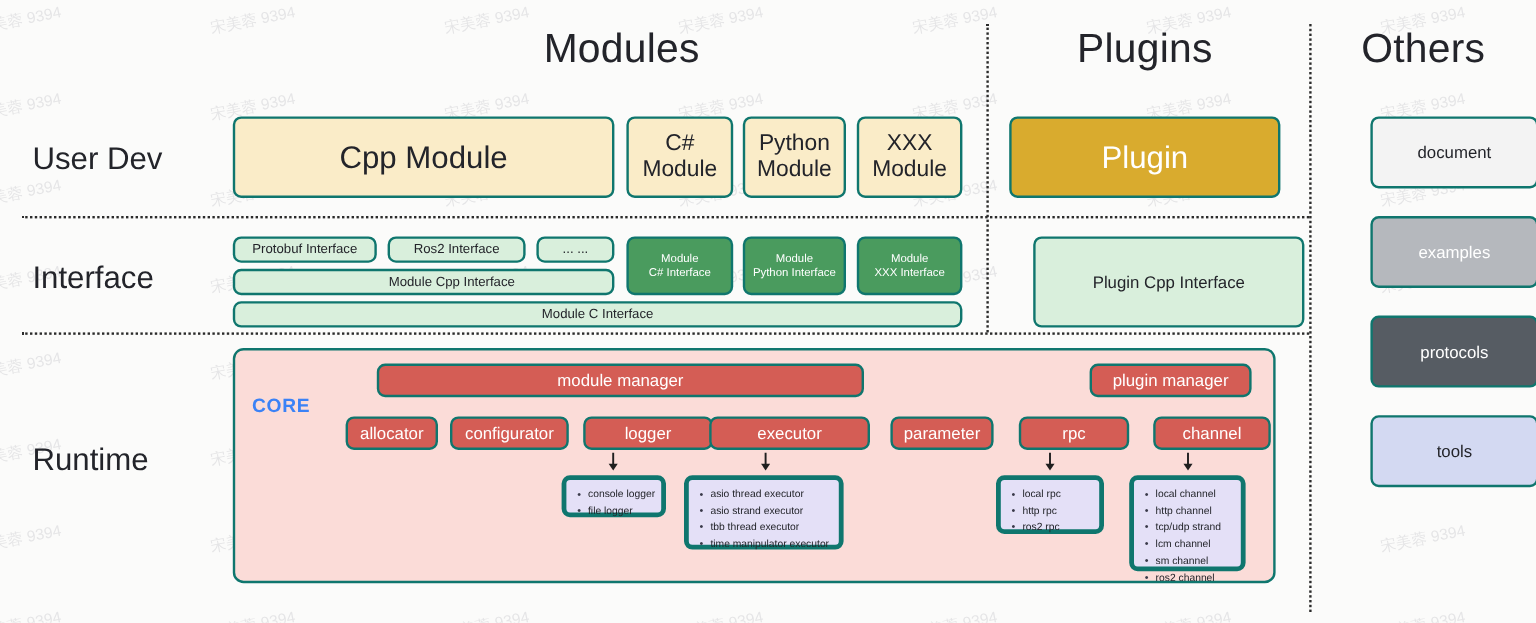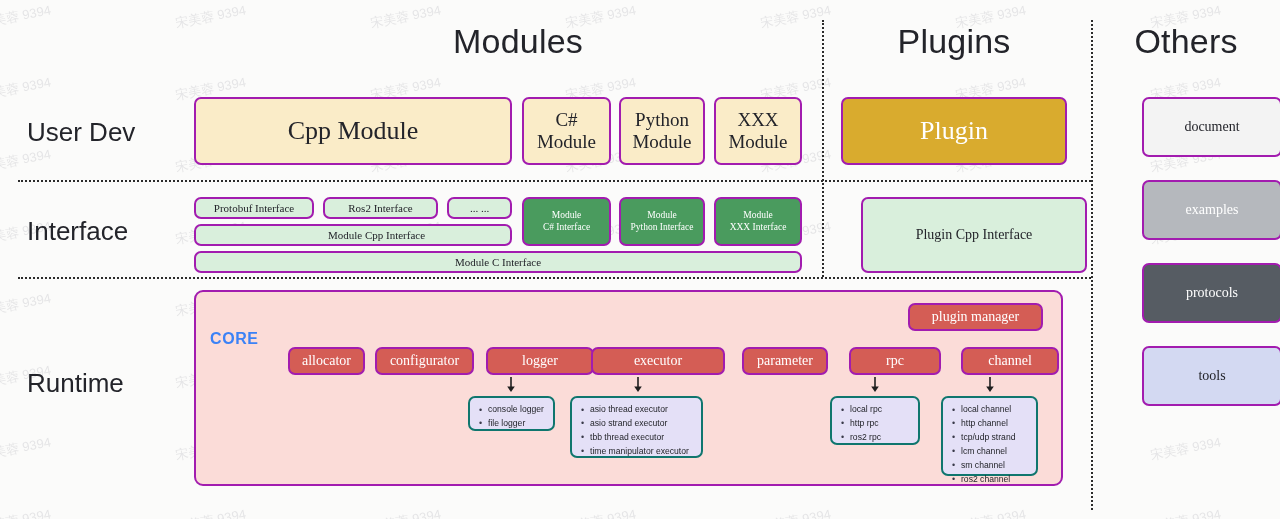--- a/index.html
+++ b/index.html
@@ -33,29 +33,28 @@
     font-size:26px;
     font-weight:400;
     color:#23242a;
     white-space:nowrap;
   }
 
   
   .box{
     position:absolute;
     box-sizing:border-box;
-    border:2px solid #a21caf;
+    border:2px solid #0f766e;
     border-radius:7px;
     display:flex;
     align-items:center;
     justify-content:center;
     text-align:center;
     line-height:1.18;
     white-space:pre-line;
-    font-family:Liberation Serif, serif;
   }
 
   
   .c-cream     {background:#faecc8;color:#23242a;}
   .c-gold      {background:#d9ab2e;color:#ffffff;}
   .c-mint      {background:#d9efdc;color:#23242a;}
   .c-green     {background:#4a9b5e;color:#ffffff;}
   .c-red       {background:#d45d55;color:#ffffff;}
   .c-corebg    {background:#fbdcd8;}
   .c-white     {background:#f3f3f3;color:#23242a;}
@@ -77,21 +76,21 @@
     font-size:16px;
     font-weight:bold;
     letter-spacing:.6px;
     color:#3b82f6;
   }
 
   
   .listbox{
     position:absolute;
     box-sizing:border-box;
-    border:2px solid #0f766e;
+    border:4px solid #0f766e;
     border-radius:7px;
     background:#e4e0f7;
     padding:5px 6px 5px 5px;
   }
   .listbox ul{margin:0;padding:0 0 0 13px;list-style:none;}
   .listbox li{
     font-size:8.6px;
     line-height:1.62;
     color:#23242a;
     position:relative;
@@ -223,20 +222,21 @@
   <div class="box c-green t-xs" style="left:619px;top:197px;width:86px;height:49px;">Module
 Python Interface</div>
   <div class="box c-green t-xs" style="left:714px;top:197px;width:88px;height:49px;">Module
 XXX Interface</div>
 
   <div class="box c-mint t-md" style="left:841px;top:197px;width:226px;height:76px;">Plugin Cpp Interface</div>
 
   <div class="box c-corebg" style="left:194px;top:290px;width:869px;height:196px;border-radius:9px;"></div>
   <div class="corelabel" style="left:210px;top:330px;">CORE</div>
 
+  <div class="box c-red t-md" style="left:294px;top:303px;width:406px;height:28px;">module manager</div>
   <div class="box c-red t-md" style="left:888px;top:303px;width:135px;height:28px;">plugin manager</div>
 
   <div class="box c-red t-md" style="left:268px;top:347px;width:77px;height:28px;">allocator</div>
   <div class="box c-red t-md" style="left:355px;top:347px;width:99px;height:28px;">configurator</div>
   <div class="box c-red t-md" style="left:466px;top:347px;width:108px;height:28px;">logger</div>
   <div class="box c-red t-md" style="left:571px;top:347px;width:134px;height:28px;">executor</div>
   <div class="box c-red t-md" style="left:722px;top:347px;width:86px;height:28px;">parameter</div>
   <div class="box c-red t-md" style="left:829px;top:347px;width:92px;height:28px;">rpc</div>
   <div class="box c-red t-md" style="left:941px;top:347px;width:98px;height:28px;">channel</div>
 

